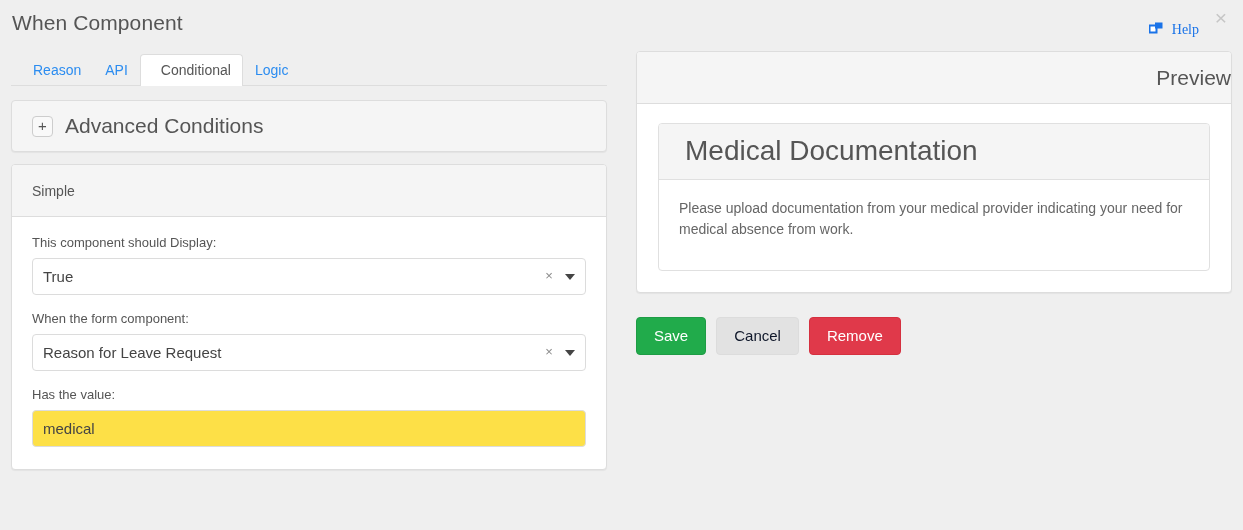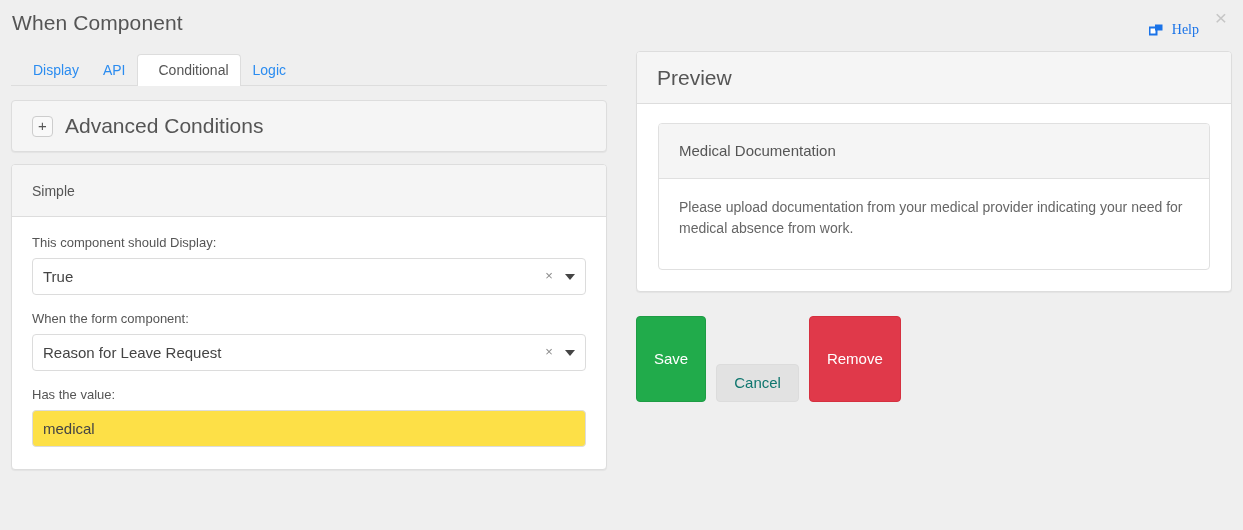--- a/index.html
+++ b/index.html
@@ -34,21 +34,21 @@
     letter-spacing: 0.1px;
   }
   .help-link {
     position: absolute;
     right: 44px;
     top: 22px;
     font-size: 14px;
     color: #1a73e8;
     text-decoration: none;
     display: flex;
-    align-items: flex-end;
+    align-items: flex-start;
     gap: 9px;
     font-family: "Liberation Serif", serif;
   }
   .help-link .help-label { color: #1a73e8; }
   .help-icon { display: block; width: 14px; height: 14px; }
   .close-btn {
     position: absolute;
     right: 12px;
     top: 7px;
     width: 20px;
@@ -240,20 +240,21 @@
   .preview-panel { background: #fff; }
   .preview-heading {
     background: #f5f5f5;
     border-bottom: 1px solid #ddd;
     border-radius: 3px 3px 0 0;
     height: 52px;
     box-sizing: border-box;
     display: flex;
     align-items: center;
     padding-left: 20px;
+    justify-content: flex-end;
   }
   .preview-title {
     font-size: 21px;
     color: #555;
     font-weight: 400;
     line-height: 24px;
   }
   .preview-body { padding: 19px 21px 21px 21px; }
 
   .inner-card {
@@ -261,24 +262,25 @@
     border-radius: 4px;
     background: #fff;
     overflow: hidden;
   }
   .inner-card-heading {
     background: #f5f5f5;
     border-bottom: 1px solid #e0e0e0;
     padding: 15px 20px;
   }
   .inner-card-title {
-    font-size: 15px;
+    font-size: 28px;
     color: #555;
     font-weight: 400;
     line-height: 24px;
+    margin-left: 6px;
   }
   .inner-card-body {
     padding: 18px 20px 30px 20px;
     font-size: 14px;
     line-height: 21px;
     color: #666;
   }
 
   .btn-row {
     margin-top: 24px;
@@ -288,21 +290,21 @@
   .btn {
     border: 1px solid transparent;
     border-radius: 4px;
     font-size: 15px;
     line-height: 18px;
     padding: 9px 17px;
     cursor: pointer;
     font-family: "Liberation Sans", sans-serif;
   }
   .btn-save { background: #21ab4b; border-color: #1e9c45; color: #fff; }
-  .btn-cancel { background: #e2e2e2; border-color: #dcdcdc; color: #0f766e; margin-top: 48px; }
+  .btn-cancel { background: #e2e2e2; border-color: #dcdcdc; color: #0f172a; }
   .btn-remove { background: #e0394a; border-color: #d5303f; color: #fff; }
 </style>
 </head>
 <body>
 
 <div class="modal-header">
   <div class="modal-title">When Component</div>
 
   <a class="help-link" href="#">
     <span class="help-icon-wrap">
@@ -313,21 +315,21 @@
     </span>
     <span class="help-label">Help</span>
   </a>
 
   <button class="close-btn">×</button>
 </div>
 
 <div class="left-col">
 
   <div class="nav-tabs">
-    <div class="nav-tab">Display</div>
+    <div class="nav-tab">Reason</div>
     <div class="nav-tab">API</div>
     <div class="nav-tab active">Conditional</div>
     <div class="nav-tab">Logic</div>
   </div>
 
   <div class="panel panel-adv">
     <button class="plus-toggle">+</button>
     <span class="adv-title">Advanced Conditions</span>
   </div>
 

